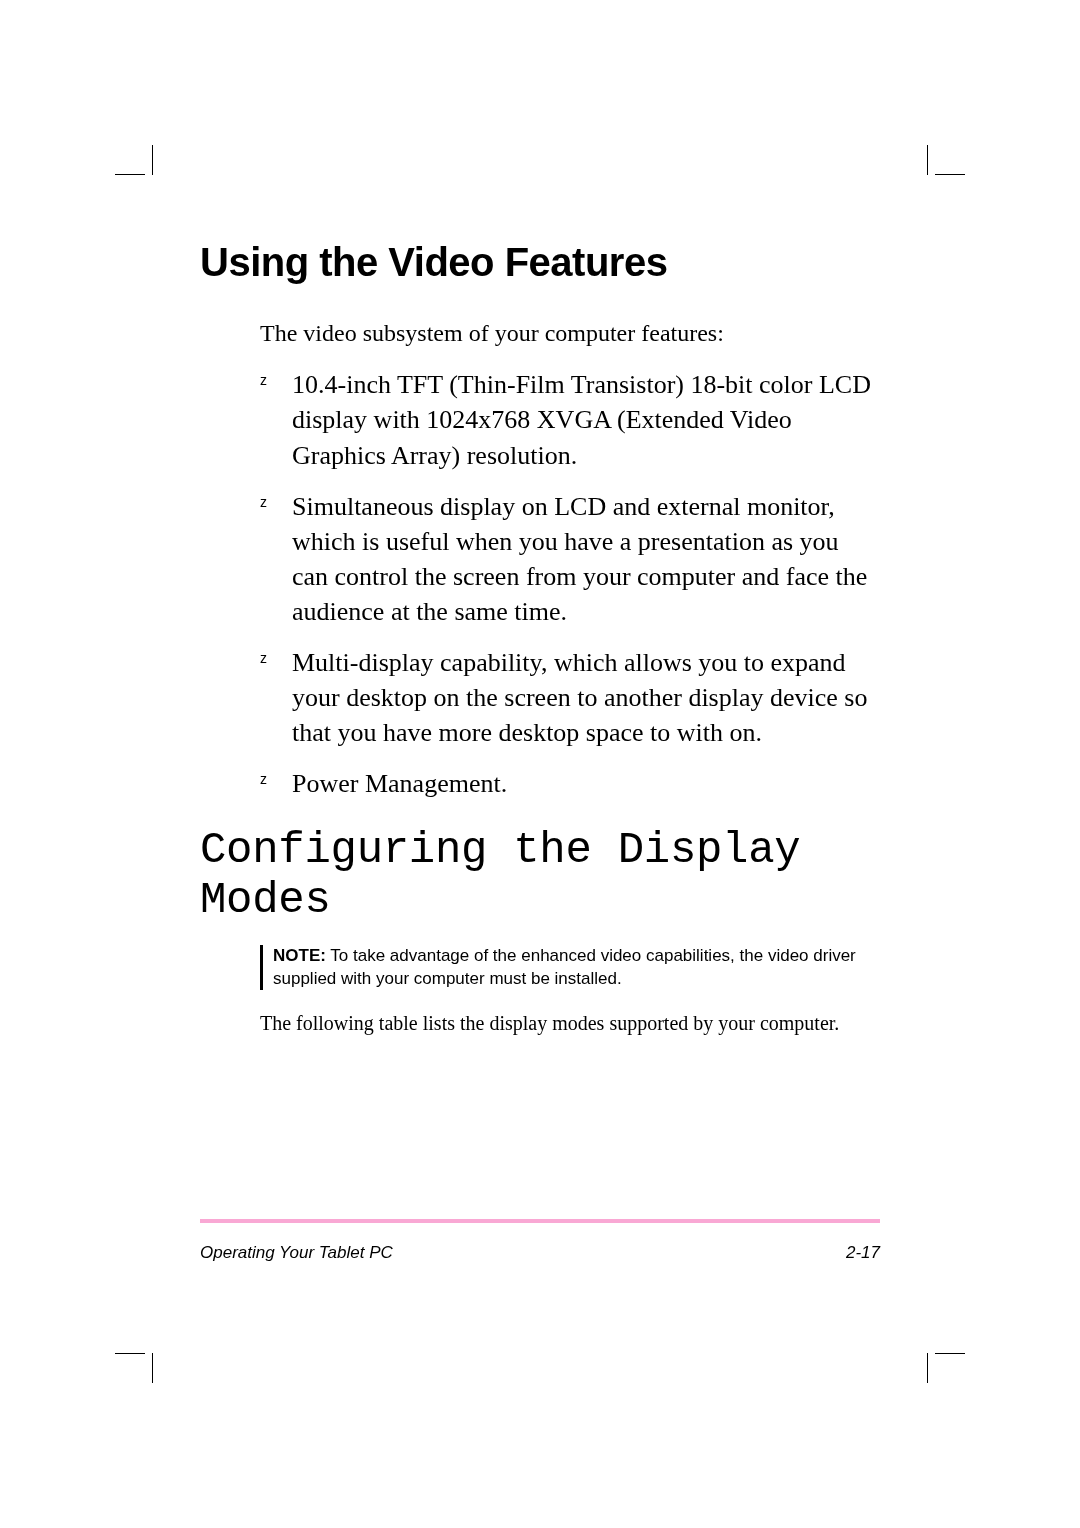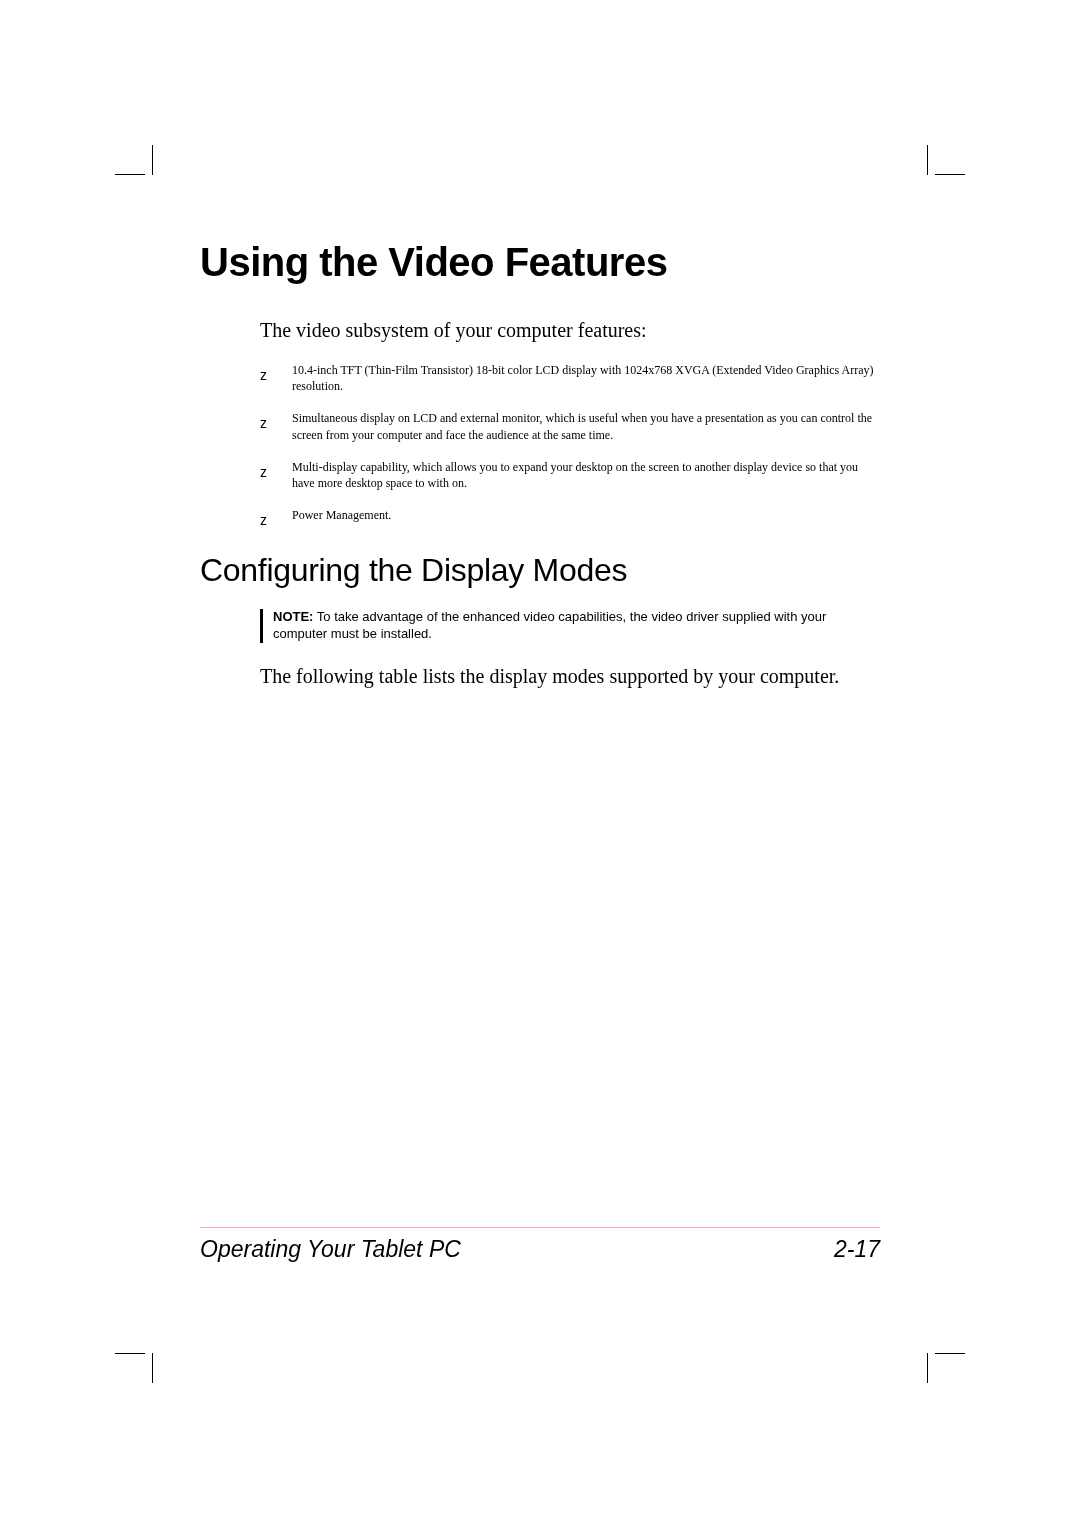--- a/index.html
+++ b/index.html
@@ -36,21 +36,21 @@
     }
     .heading1 {
       font-family: Arial, Helvetica, sans-serif;
       font-size: 40px;
       font-weight: 700;
       color: #000;
       margin-bottom: 32px;
       letter-spacing: -0.5px;
     }
     .intro {
-      font-size: 20px;
+      font-size: 24px;
       color: #000;
       margin-left: 60px;
       margin-bottom: 18px;
       line-height: 1.35;
     }
     .bullet-list {
       margin-left: 60px;
       margin-bottom: 20px;
     }
     .bullet-item {
@@ -58,67 +58,67 @@
       margin-bottom: 16px;
     }
     .bullet-marker {
       font-family: Arial, sans-serif;
       font-size: 14px;
       width: 32px;
       flex-shrink: 0;
       padding-top: 5px;
     }
     .bullet-text {
-      font-size: 12px;
+      font-size: 26px;
       line-height: 1.35;
       color: #000;
     }
     .heading2 {
-      font-family: Liberation Sans, sans-serif;
-      font-size: 32px;
+      font-family: Liberation Mono, monospace;
+      font-size: 44px;
       font-weight: 400;
       color: #000;
       margin-top: 24px;
       margin-bottom: 20px;
       letter-spacing: -0.3px;
     }
     .note-block {
       margin-left: 60px;
       margin-bottom: 20px;
       border-left: 3px solid #000;
       padding-left: 10px;
     }
     .note-text {
       font-family: Arial, Helvetica, sans-serif;
-      font-size: 13px;
+      font-size: 17px;
       line-height: 1.3;
       color: #000;
     }
     .note-label {
       font-weight: bold;
     }
     .body-para {
       font-size: 20px;
       line-height: 1.35;
       margin-left: 60px;
       margin-bottom: 18px;
       color: #000;
     }
     .footer {
       position: absolute;
       left: 200px;
       right: 200px;
       bottom: 265px;
-      border-top: 1px solid #f9a8d4;
-      padding-top: 8px;
+      border-top: 4px solid #f9a8d4;
+      padding-top: 20px;
       display: flex;
       justify-content: space-between;
       font-family: Arial, Helvetica, sans-serif;
       font-style: italic;
-      font-size: 23px;
+      font-size: 17px;
       color: #000;
     }
   </style>
 </head>
 <body>
 
 <div class="crop-mark crop-tl-h"></div>
 <div class="crop-mark crop-tl-v"></div>
 <div class="crop-mark crop-tr-h"></div>
 <div class="crop-mark crop-tr-v"></div>

